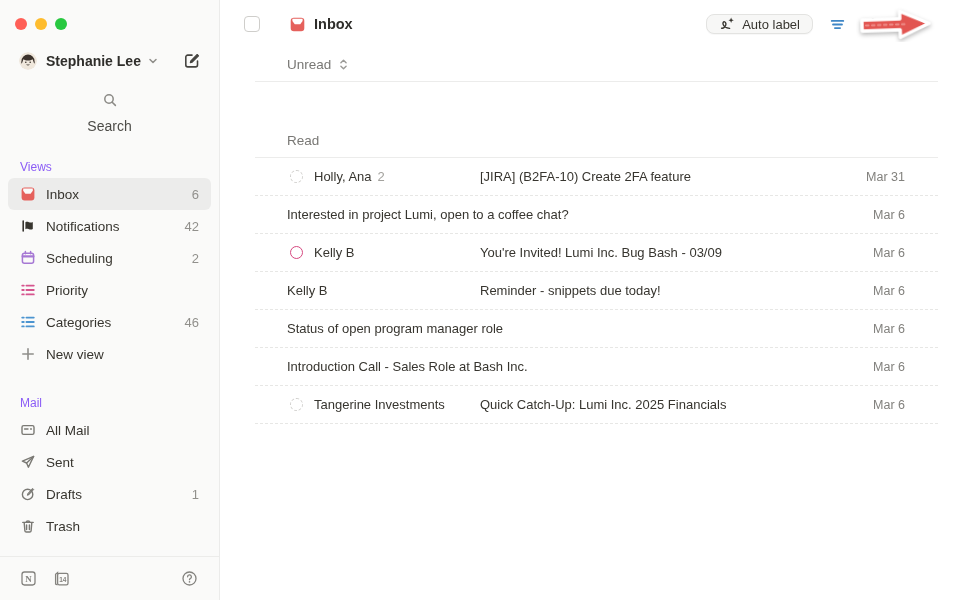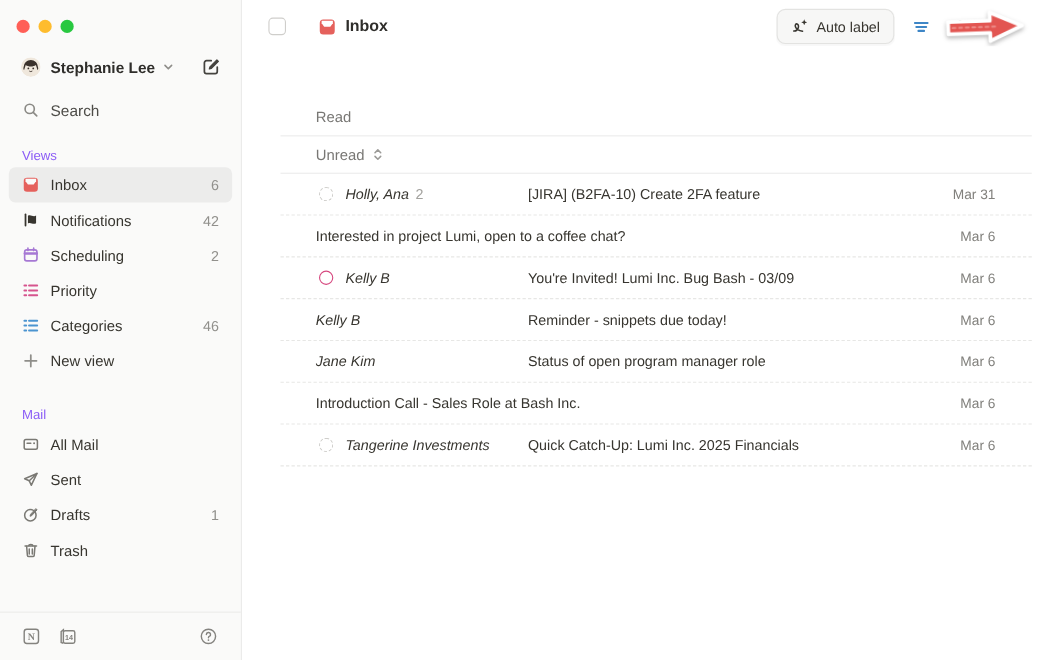--- a/index.html
+++ b/index.html
@@ -17,21 +17,21 @@
   .traffic { display:flex; gap:8px; padding:18px 0 0 15px; }
   .dot { width:12px; height:12px; border-radius:50%; }
   .dot.red { background:#ff5f57; } .dot.yellow { background:#febc2e; } .dot.green { background:#28c840; }
 
   .user-row { display:flex; align-items:center; margin:22px 18px 0 19px; }
   .avatar { width:18px; height:18px; border-radius:50%; overflow:hidden; flex:none; }
   .user-name { font-size:14px; font-weight:700; margin-left:9px; color:#2f2e2b; }
   .user-chevron { margin-left:7px; display:flex; }
   .compose-btn { margin-left:auto; display:flex; cursor:pointer; }
 
-  .search-row { display:flex; align-items:center; gap:10px; margin:22px 20px 0 20px; color:#4d4c48; font-size:14px; }
+  .search-row { display:flex; align-items:center; gap:10px; margin:22px 20px 0 20px; color:#4d4c48; font-size:14px;flex-direction:column; }
 
   .section-label { font-size:12px; color:#8b5cf6; margin:26px 0 4px 20px; }
   .nav-list { padding:0 8px; }
   .nav-item {
     height:32px; display:flex; align-items:center; gap:10px;
     padding:0 12px; border-radius:6px; font-size:13.5px; color:#37352f; cursor:pointer;
   }
   .nav-item.selected { background:#ececeb; }
   .nav-item .ico { width:16px; height:16px; flex:none; display:flex; }
   .nav-item .count { margin-left:auto; color:#91908c; font-size:13px; }
@@ -47,21 +47,21 @@
 
   .main-header { display:flex; align-items:center; height:48px; padding:0 48px 0 24px; }
   .checkbox {
     width:16px; height:16px; border:1px solid #cfcecb; border-radius:4px; background:#fff; cursor:pointer; flex:none;
   }
   .title-group { display:flex; align-items:center; gap:8px; margin-left:29px; }
   .page-title { font-size:14.5px; font-weight:700; color:#2f2e2b; }
 
   .header-right { display:flex; align-items:center; gap:16px; margin-left:auto; }
   .auto-label-btn {
-    display:flex; align-items:center; gap:7px; height:32px; padding:0 12px;
+    display:flex; align-items:center; gap:7px; height:20px; padding:0 12px;
     background:#f7f7f6; border:1px solid #e3e3e1; border-radius:8px;
     box-shadow:0 1px 1px rgba(0,0,0,.03); cursor:pointer;
     font-size:13px; color:#37352f; white-space:nowrap;
   }
   .icon-btn { display:flex; cursor:pointer; }
 
   .annot-arrow { position:absolute; left:636px; top:7px; width:79px; height:35px; z-index:3; pointer-events:none; }
 
   
   .list { margin:0 22px 0 35px; }
@@ -74,21 +74,21 @@
   .email-row {
     height:38px; display:flex; align-items:center;
     padding-left:32px; border-bottom:1px dashed #e7e7e5; cursor:pointer;
   }
   .sender-cell { width:193px; min-width:193px; display:flex; align-items:center; overflow:hidden; }
   .status-circle {
     width:13px; height:13px; border-radius:50%; flex:none; margin:0 11px 0 3px;
   }
   .status-circle.dashed { border:1.5px dashed #cfcecb; }
   .status-circle.ring { border:1.5px solid #d6487f; }
-  .sender { font-size:13px; color:#37352f; white-space:nowrap;font-style:italic; }
+  .sender { font-size:13px; color:#37352f; white-space:nowrap; }
   .thread-count { font-size:13px; color:#a3a29e; margin-left:6px; }
   .thread-count:empty { display:none; }
   .subject { flex:1; font-size:13px; color:#37352f; white-space:nowrap; overflow:hidden; }
   .date { font-size:12.5px; color:#82817d; margin-right:33px; white-space:nowrap; }
 
   svg { display:block; }
 </style>
 </head>
 <body>
 
@@ -324,31 +324,31 @@
       <span class="icon-btn">
         <svg width="17" height="17" viewBox="0 0 16 16" fill="none" stroke="#82817d" stroke-width="1.4" stroke-linecap="round" stroke-linejoin="round">
           <path d="M13.2 8 a5.2 5.2 0 1 1 -1.6 -3.7"></path>
           <path d="M13.6 1.8 V5 H10.4"></path>
         </svg>
       </span>
     </div>
   </div>
 
   <div class="list">
-    <div class="group-row read">
-      <span>Read</span>
-    </div>
-
     <div class="group-row">
       <span>Unread</span>
       <span>
         <svg width="13" height="13" viewBox="0 0 14 14" fill="none" stroke="#9b9a97" stroke-width="1.5" stroke-linecap="round" stroke-linejoin="round">
           <path d="M4.2 5.2 L7 2.4 L9.8 5.2 M4.2 8.8 L7 11.6 L9.8 8.8"></path>
         </svg>
       </span>
+    </div>
+
+    <div class="group-row read">
+      <span>Read</span>
     </div>
 
     <div class="email-row">
       <div class="sender-cell">
         <span class="status-circle dashed"></span>
         <span class="sender">Holly, Ana</span>
         <span class="thread-count">2</span>
       </div>
       <span class="subject">[JIRA] (B2FA-10) Create 2FA feature</span>
       <span class="date">Mar 31</span>
@@ -372,24 +372,20 @@
     <div class="email-row">
       <div class="sender-cell">
         <span class="sender">Kelly B</span>
 
       </div>
       <span class="subject">Reminder - snippets due today!</span>
       <span class="date">Mar 6</span>
     </div>
 
     <div class="email-row">
-      <div class="sender-cell">
-        <span class="sender">Jane Kim</span>
-
-      </div>
       <span class="subject">Status of open program manager role</span>
       <span class="date">Mar 6</span>
     </div>
 
     <div class="email-row">
       <span class="subject">Introduction Call - Sales Role at Bash Inc.</span>
       <span class="date">Mar 6</span>
     </div>
 
     <div class="email-row">

